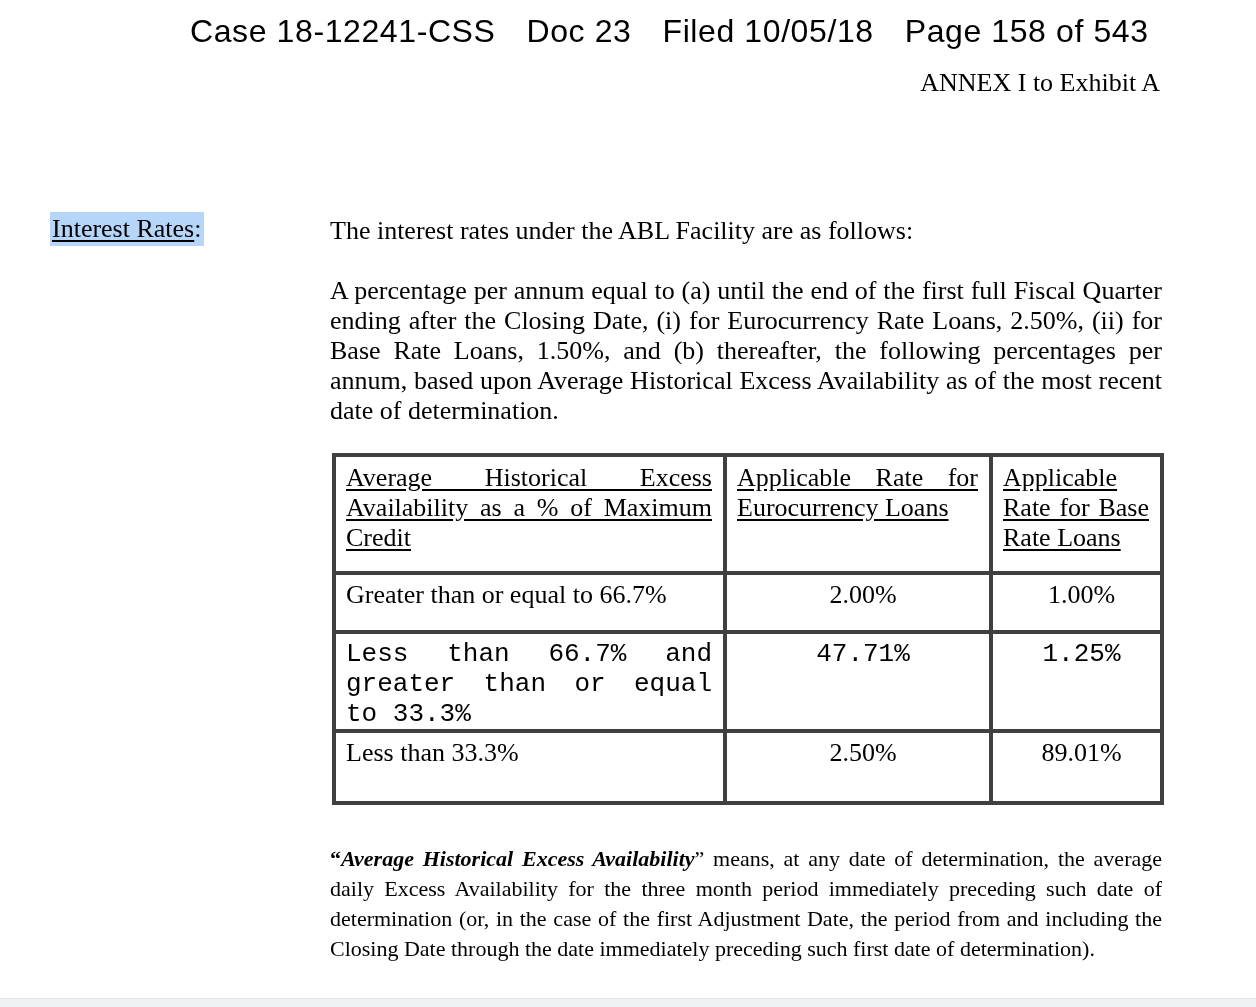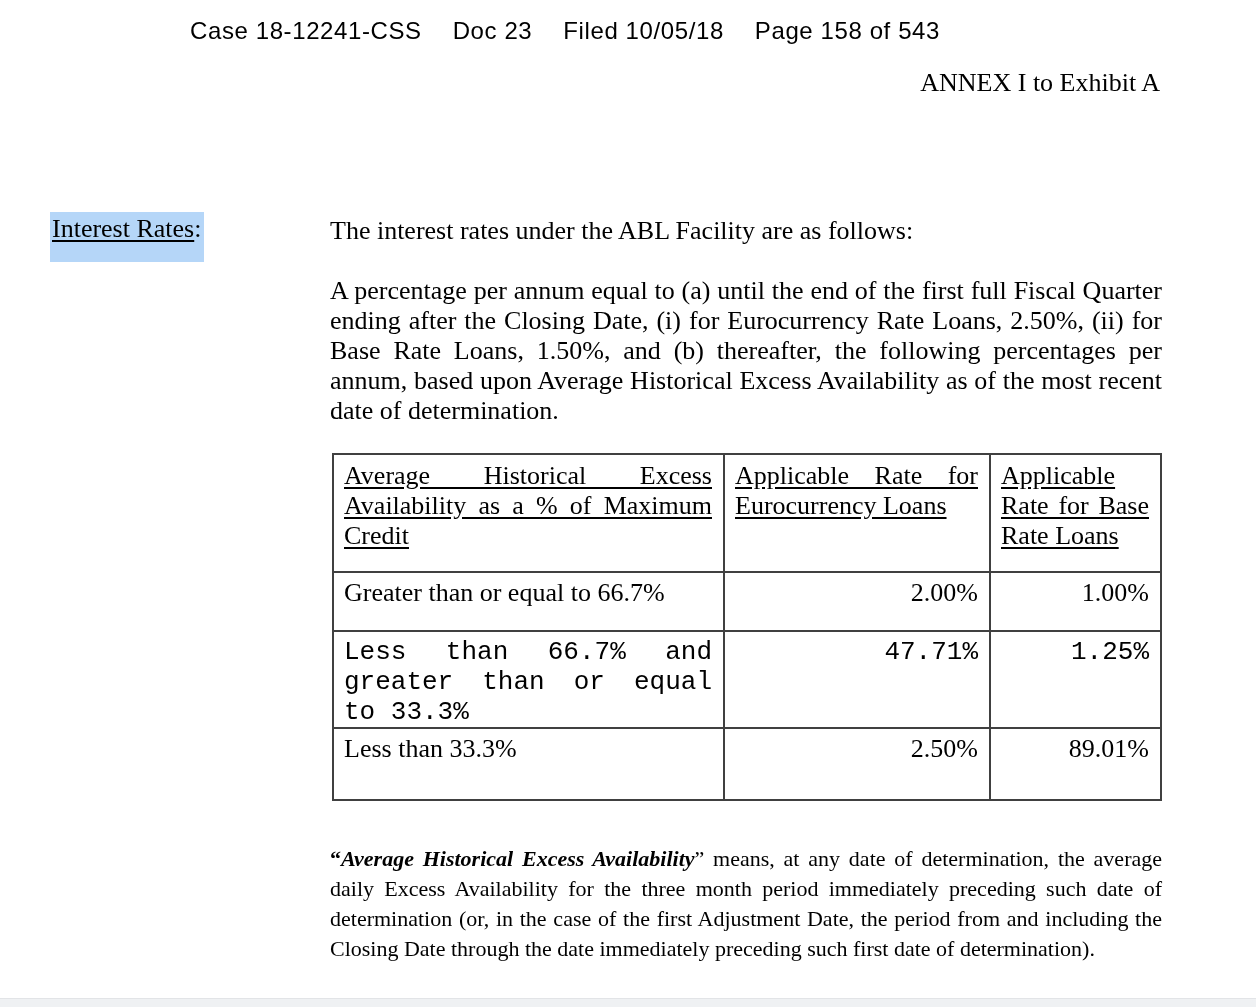--- a/index.html
+++ b/index.html
@@ -10,40 +10,40 @@
     color: #000000;
     position: relative;
     overflow: hidden;
   }
   .page { position: absolute; inset: 0; background: #ffffff; }
 
   
   .stamp {
     position: absolute; left: 190px; top: 16px;
     font-family: "Liberation Sans", sans-serif;
-    font-size: 24px; line-height: 30px; letter-spacing: 0.6px;
+    font-size: 32px; line-height: 30px; letter-spacing: 0.6px;
     white-space: nowrap;
   }
   .stamp span { margin-right: 31px; }
   .stamp span:last-child { margin-right: 0; }
 
   
   .annex {
     position: absolute; right: 96px; top: 68px;
     font-size: 26px; line-height: 30px;
   }
 
   
   .side-label {
     position: absolute; left: 50px; top: 214px;
     font-size: 26px; line-height: 30px;
   }
   .side-label .hl {
     background: #b5d6f8;
-    padding: 2px 3px 19px 2px;
+    padding: 2px 3px 3px 2px;
   }
   .ul { text-decoration: underline; text-underline-offset: 3px; }
 
   
   .intro {
     position: absolute; left: 330px; top: 216px; width: 832px;
     font-size: 26px; line-height: 30px; margin: 0;
   }
   .para1 {
     position: absolute; left: 330px; top: 276px; width: 832px;
@@ -60,28 +60,28 @@
 
   
   table.rates {
     position: absolute; left: 332px; top: 453px;
     width: 828px;
     border-collapse: collapse;
     table-layout: fixed;
     font-size: 26px; line-height: 30px;
   }
   table.rates th, table.rates td {
-    border: 2px solid #404040;
+    border: 4px solid #404040;
     vertical-align: top;
     font-weight: normal;
     padding: 5px 11px 0 10px;
   }
   table.rates th { padding-top: 6px; text-align: justify; }
   table.rates td.criteria { text-align: justify; }
-  table.rates td.rate { text-align: right; padding-left: 21px; }
+  table.rates td.rate { text-align: center; padding-left: 21px; }
   tr.hdr    { height: 118px; }
   tr.row-0  { height: 59px; }
   tr.row-1  { height: 90px; font-family: Liberation Mono, monospace; }
   tr.row-2  { height: 72px; }
 
   
   .bottom-bar {
     position: absolute; left: 0; right: 0; bottom: 0; height: 8px;
     background: #eff1f3; border-top: 1px solid #e2e4e7;
   }

